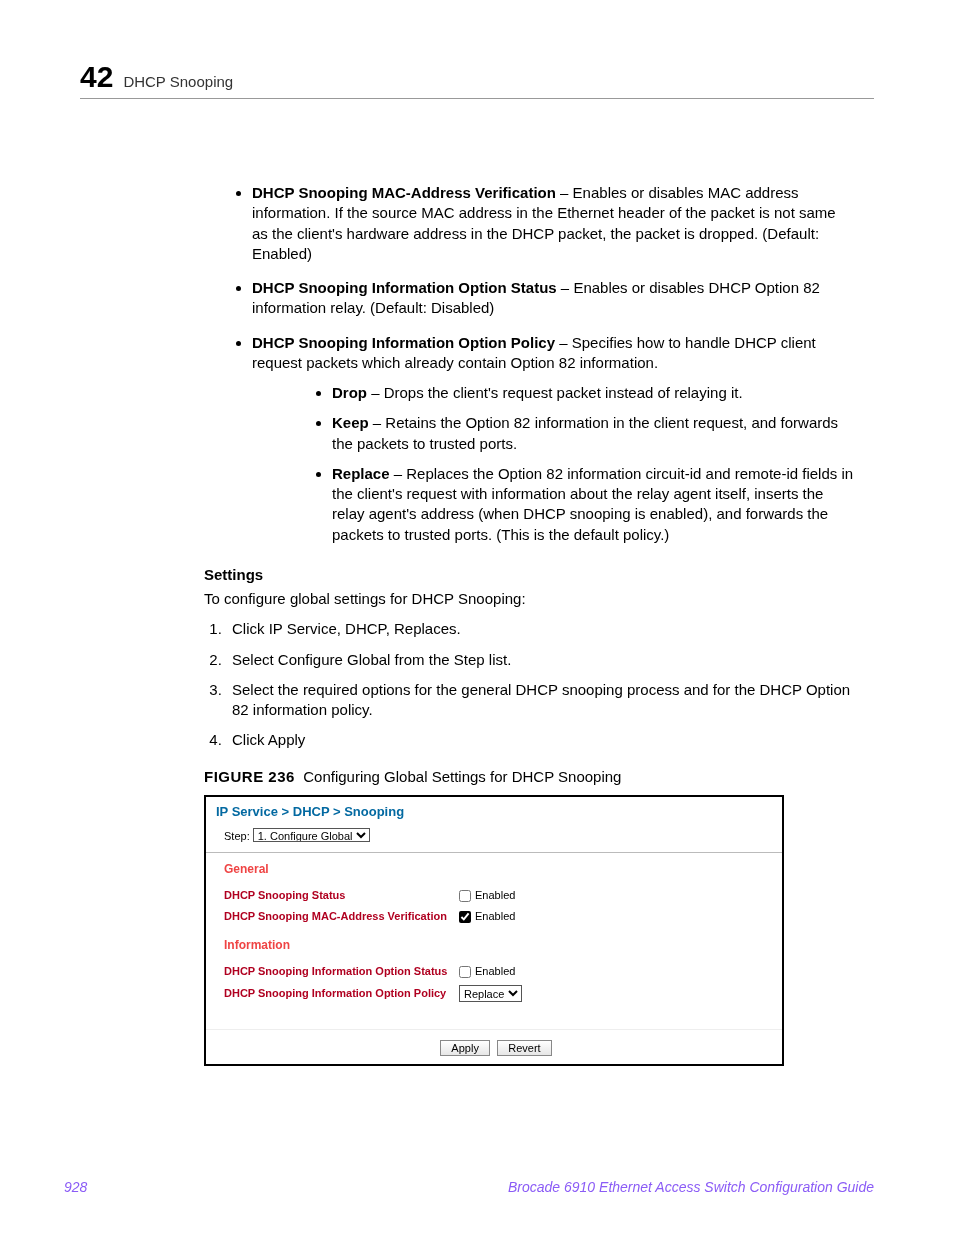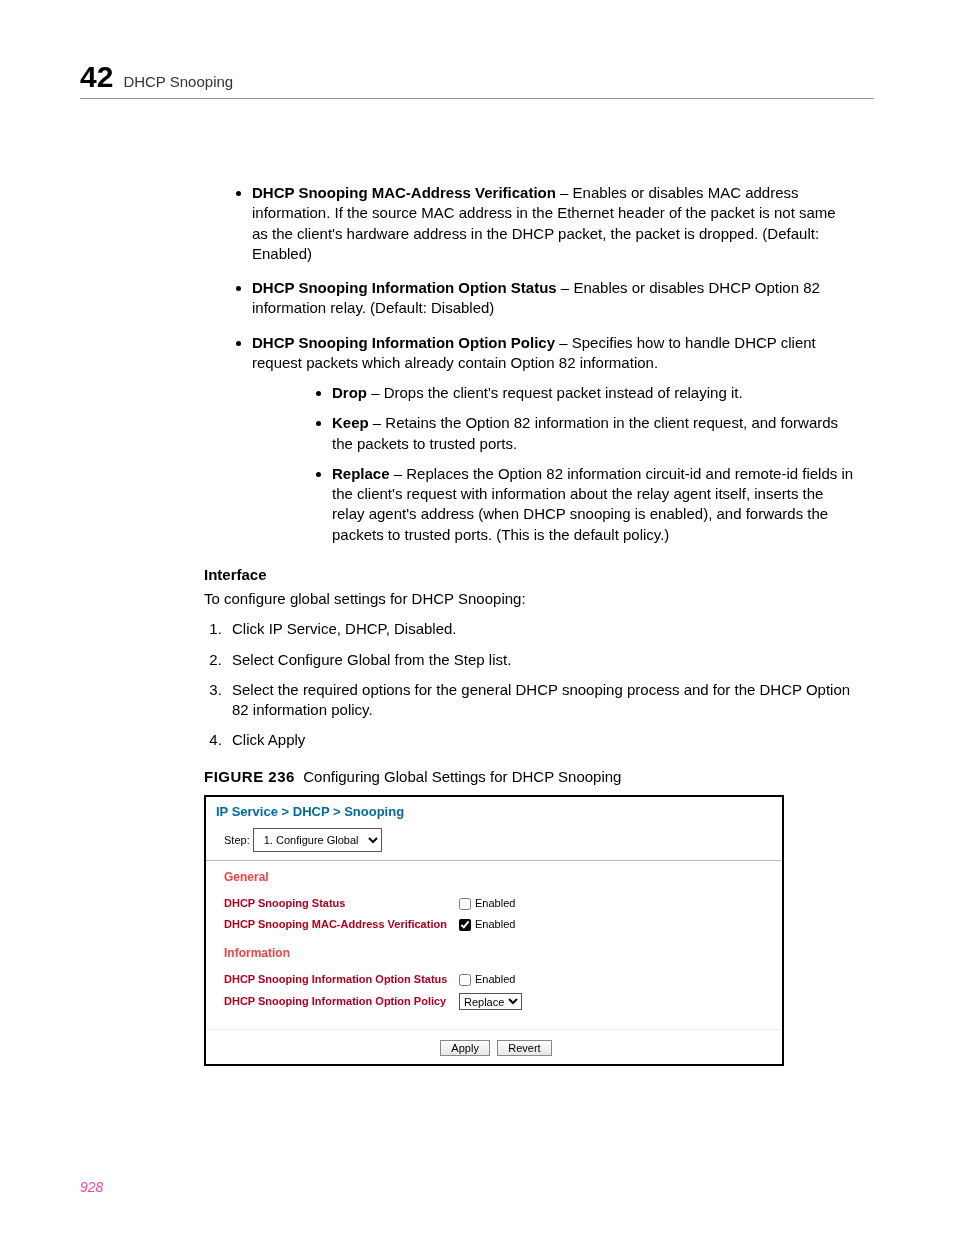--- a/index.html
+++ b/index.html
@@ -51,49 +51,49 @@
   }
   .panel .steprow {
     padding: 4px 10px 8px 18px;
     border-bottom: 1px solid #bbb;
     font-size: 11px;
   }
   .panel .steprow select {
     font-size: 11px;
     border: 1px solid #555;
     background: #fff;
-    padding: 0 6px;
-    height: 24px;
+    padding: 0 0;
+    height: 14px;
   }
   .panel .group { padding: 4px 10px 2px 18px; }
   .panel .grouptitle { color: #ef4444; font-weight: bold; padding: 8px 10px 4px 18px; font-size: 12px; }
   .panel .row { display: flex; align-items: center; padding: 3px 0; }
   .panel .row .lab { color: #b00020; font-weight: bold; width: 235px; font-size: 11px; }
   .panel .row input[type=checkbox] { margin-right: 4px; accent-color: #000; width: 12px; height: 12px; }
   .panel .row .cblab { font-size: 11px; }
   .panel .row select.small { font-size: 11px; border: 1px solid #555; background: #fff; height: 17px; }
-  .panel .btns { text-align: center; padding: 10px 0 8px 4px; border-top: 1px solid #eee; margin-top: 14px; }
+  .panel .btns { text-align: center; padding: 10px 0 8px 4px; border-top: 1px solid #eee; margin-top: 22px; }
   .panel .btns button {
     font-size: 11px;
     background: linear-gradient(#fff,#e6e6e6);
     border: 1px solid #888;
     padding: 1px 10px;
     margin: 0 2px;
     cursor: pointer;
   }
   .footer {
     position: absolute;
     bottom: 40px;
-    left: 80px;
+    left: 64px;
     right: 80px;
     display: flex;
     justify-content: space-between;
     font-style: italic;
     font-size: 14px;
-    color: #ec4899;
+    color: #8b5cf6;
   }
   .footer .right { text-align: right; }
 </style>
 </head>
 <body>
 
 <div class="hdr">
   <span class="chapnum">42</span>
   <span class="chaptitle">DHCP Snooping</span>
 </div>
@@ -115,24 +115,24 @@
         <li>
           <span class="bold">Keep</span><span> – Retains the Option 82 information in the client request, and forwards the packets to trusted ports.</span>
         </li>
         <li>
           <span class="bold">Replace</span><span> – Replaces the Option 82 information circuit-id and remote-id fields in the client's request with information about the relay agent itself, inserts the relay agent's address (when DHCP snooping is enabled), and forwards the packets to trusted ports. (This is the default policy.)</span>
         </li>
       </ul>
     </li>
   </ul>
 
-  <div class="secthead">Interface</div>
+  <div class="secthead">Settings</div>
   <div class="intro">To configure global settings for DHCP Snooping:</div>
   <ol class="steps">
-    <li>Click IP Service, DHCP, Disabled.</li>
+    <li>Click IP Service, DHCP, Replaces.</li>
     <li>Select Configure Global from the Step list.</li>
     <li>Select the required options for the general DHCP snooping process and for the DHCP Option 82 information policy.</li>
     <li>Click Apply</li>
   </ol>
 
   <div class="figcap">
     <span class="fignum">FIGURE 236</span>&nbsp;&nbsp;<span>Configuring Global Settings for DHCP Snooping</span>
   </div>
 
   <div class="panel">
@@ -176,14 +176,15 @@
     <div class="btns">
       <button>Apply</button>
       <button>Revert</button>
     </div>
   </div>
 </div>
 
 <div class="footer">
   <div>928</div>
   <div class="right">
+    <div>Brocade 6910 Ethernet Access Switch Configuration Guide</div>
   </div>
 </div>
 
 </body></html>

